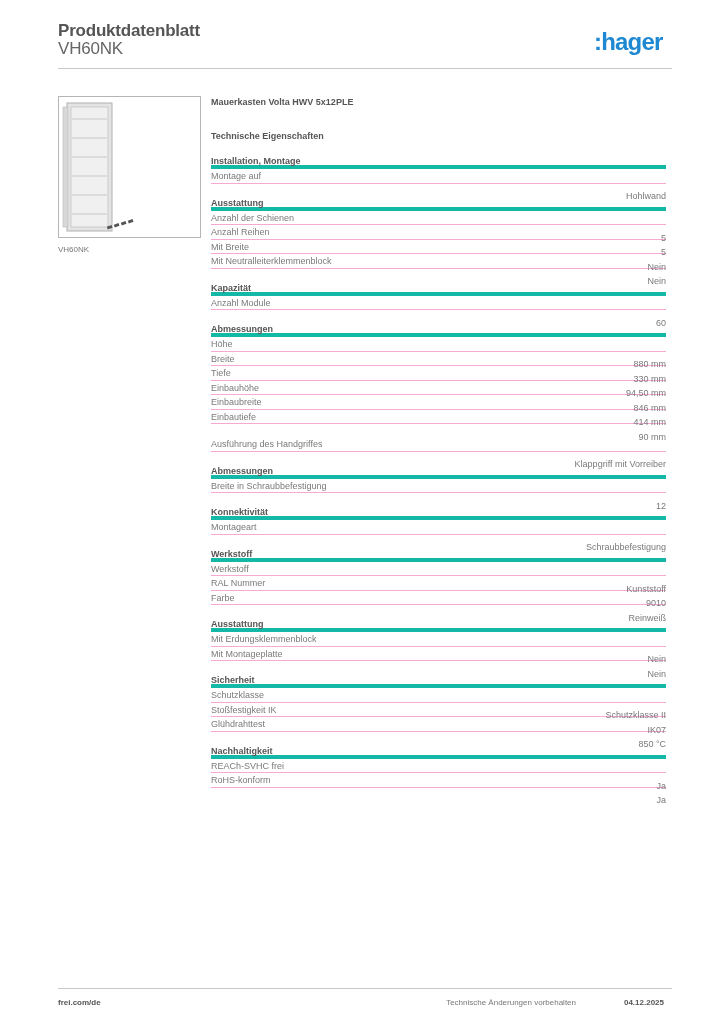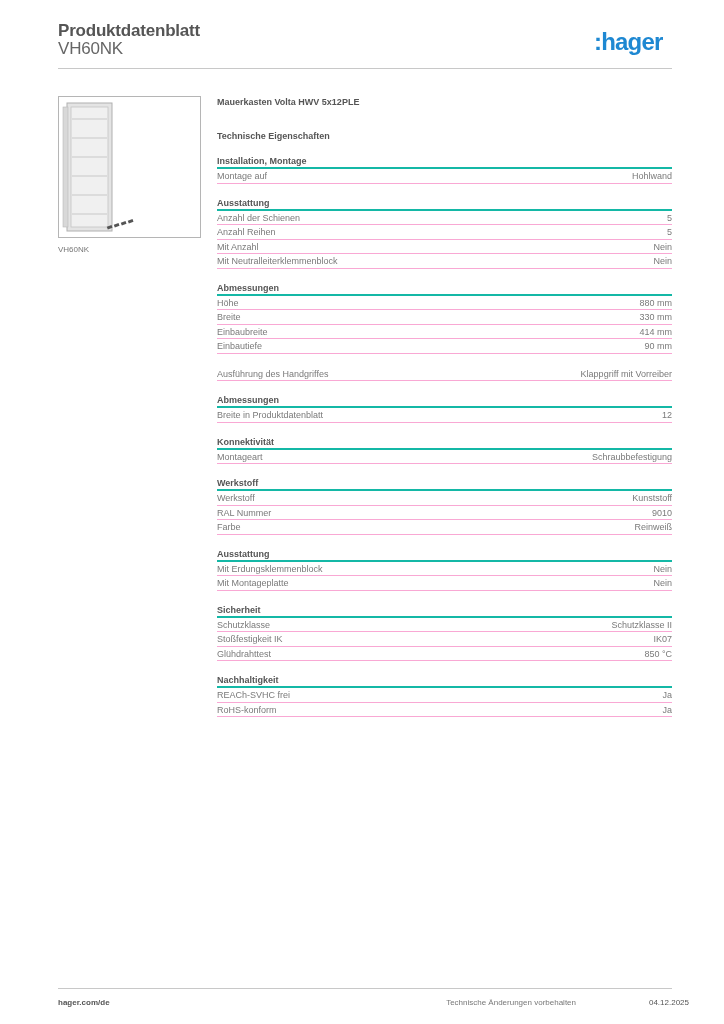--- a/index.html
+++ b/index.html
@@ -7,33 +7,33 @@
     body { position: relative; font-family: "Liberation Sans", sans-serif; color: #555; }
 
     .header-title { position: absolute; left: 58px; top: 21px; font-size: 17px; font-weight: bold; color: #555; letter-spacing: -0.2px; }
     .header-sub { position: absolute; left: 58px; top: 39px; font-size: 17px; color: #666; letter-spacing: -0.2px; }
     .logo { position: absolute; left: 594px; top: 28px; font-size: 24px; font-weight: bold; color: #1e88d2; letter-spacing: -0.8px; text-align: center; }
     .header-rule { position: absolute; left: 58px; top: 68px; width: 614px; height: 1px; background: #c8c8c8; }
 
     .product-image { position: absolute; left: 58px; top: 96px; width: 143px; height: 142px; border: 1px solid #b5b5b5; background: #fff; }
     .product-caption { position: absolute; left: 58px; top: 245px; font-size: 8px; color: #777; }
 
-    .main { position: absolute; left: 217px; top: 96px; width: 455px; }
+    .main { position: absolute; left: 211px; top: 96px; width: 455px; }
     .product-name { font-size: 9px; font-weight: bold; color: #555; height: 12px; line-height: 12px; }
     .tech-title { font-size: 9px; font-weight: bold; color: #555; margin-top: 22px; height: 12px; line-height: 12px; }
 
     .group { margin-top: 13px; }
-    .group-title { font-size: 9px; font-weight: bold; color: #555; height: 14px; line-height: 13px; border-bottom: 2px solid #14b8a6; }
+    .group-title { font-size: 9px; font-weight: bold; color: #555; height: 14px; line-height: 13px; border-bottom: 4px solid #14b8a6; }
     .row { display: flex; justify-content: space-between; height: 14.5px; line-height: 14px; font-size: 9px; color: #7a7a7a; border-bottom: 1px solid #f9a8d4; }
-    .row .val { text-align: center; }
+    .row .val { text-align: center; margin-top: 20px; }
 
     .footer-rule { position: absolute; left: 58px; top: 988px; width: 614px; height: 1px; background: #c8c8c8; }
     .footer-left { position: absolute; left: 58px; top: 998px; font-size: 8px; font-weight: bold; color: #555; }
     .footer-center { position: absolute; left: 0; width: 576px; text-align: right; top: 998px; font-size: 8px; color: #777; }
-    .footer-right { position: absolute; right: 35px; top: 998px; font-size: 8px; font-weight: normal; color: #555; text-align: right; }
+    .footer-right { position: absolute; right: 60px; top: 998px; font-size: 8px; font-weight: bold; color: #555; text-align: right; }
   </style>
 </head>
 <body>
 
 <div class="header-title">Produktdatenblatt</div>
 <div class="header-sub">VH60NK</div>
 <div class="logo">:hager</div>
 <div class="header-rule"></div>
 
 <div class="product-image">
@@ -72,57 +72,72 @@
         <div class="group-title">Ausstattung</div>
         <div class="row">
           <span>Anzahl der Schienen</span>
           <span class="val">5</span>
         </div>
         <div class="row">
           <span>Anzahl Reihen</span>
           <span class="val">5</span>
         </div>
         <div class="row">
-          <span>Mit Anzahl</span>
+          <span>Mit Breite</span>
           <span class="val">Nein</span>
         </div>
         <div class="row">
           <span>Mit Neutralleiterklemmenblock</span>
           <span class="val">Nein</span>
+        </div>
+      </div>
+      <div class="group">
+        <div class="group-title">Kapazität</div>
+        <div class="row">
+          <span>Anzahl Module</span>
+          <span class="val">60</span>
         </div>
       </div>
       <div class="group">
         <div class="group-title">Abmessungen</div>
         <div class="row">
           <span>Höhe</span>
           <span class="val">880 mm</span>
         </div>
         <div class="row">
           <span>Breite</span>
           <span class="val">330 mm</span>
         </div>
         <div class="row">
+          <span>Tiefe</span>
+          <span class="val">94,50 mm</span>
+        </div>
+        <div class="row">
+          <span>Einbauhöhe</span>
+          <span class="val">846 mm</span>
+        </div>
+        <div class="row">
           <span>Einbaubreite</span>
           <span class="val">414 mm</span>
         </div>
         <div class="row">
           <span>Einbautiefe</span>
           <span class="val">90 mm</span>
         </div>
       </div>
       <div class="group">
         <div class="row">
           <span>Ausführung des Handgriffes</span>
           <span class="val">Klappgriff mit Vorreiber</span>
         </div>
       </div>
       <div class="group">
         <div class="group-title">Abmessungen</div>
         <div class="row">
-          <span>Breite in Produktdatenblatt</span>
+          <span>Breite in Schraubbefestigung</span>
           <span class="val">12</span>
         </div>
       </div>
       <div class="group">
         <div class="group-title">Konnektivität</div>
         <div class="row">
           <span>Montageart</span>
           <span class="val">Schraubbefestigung</span>
         </div>
       </div>
@@ -175,15 +190,15 @@
         </div>
         <div class="row">
           <span>RoHS-konform</span>
           <span class="val">Ja</span>
         </div>
       </div>
     </div>
 </div>
 
 <div class="footer-rule"></div>
-<div class="footer-left">hager.com/de</div>
+<div class="footer-left">frei.com/de</div>
 <div class="footer-center">Technische Änderungen vorbehalten</div>
 <div class="footer-right">04.12.2025</div>
 
 </body></html>

